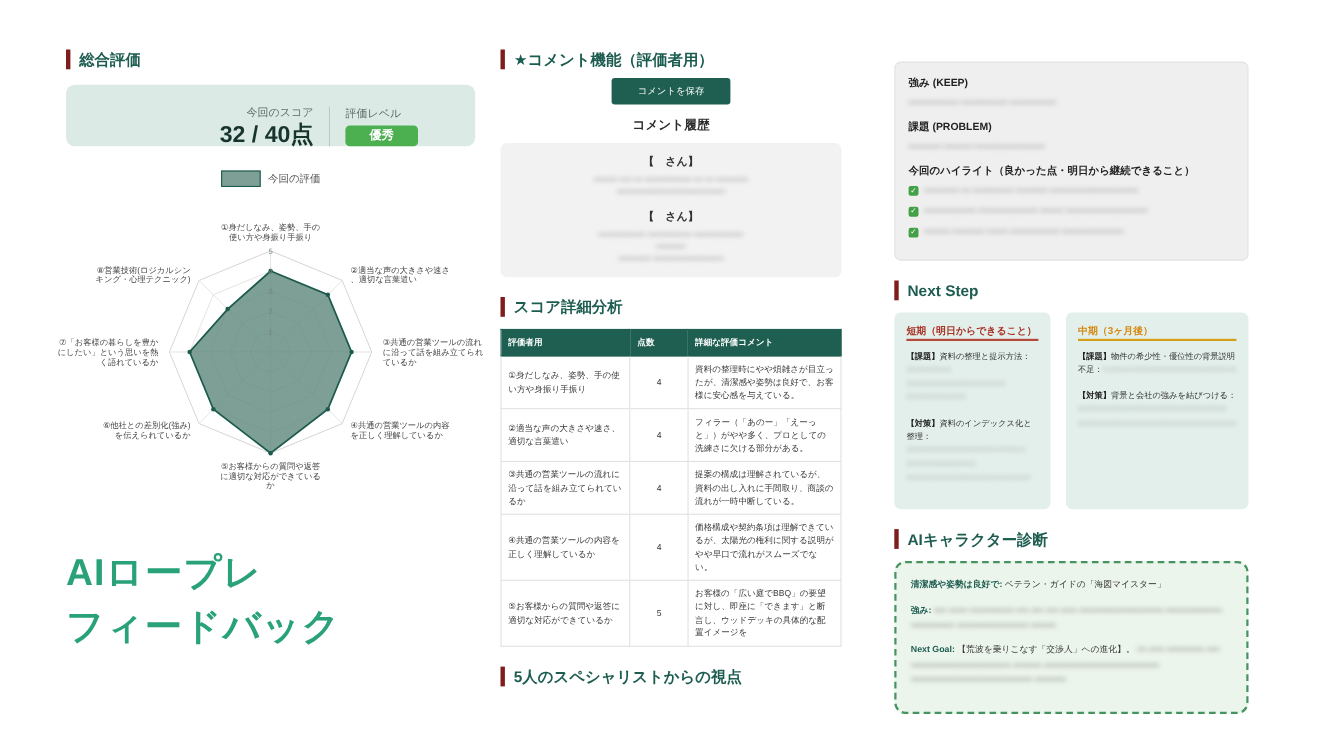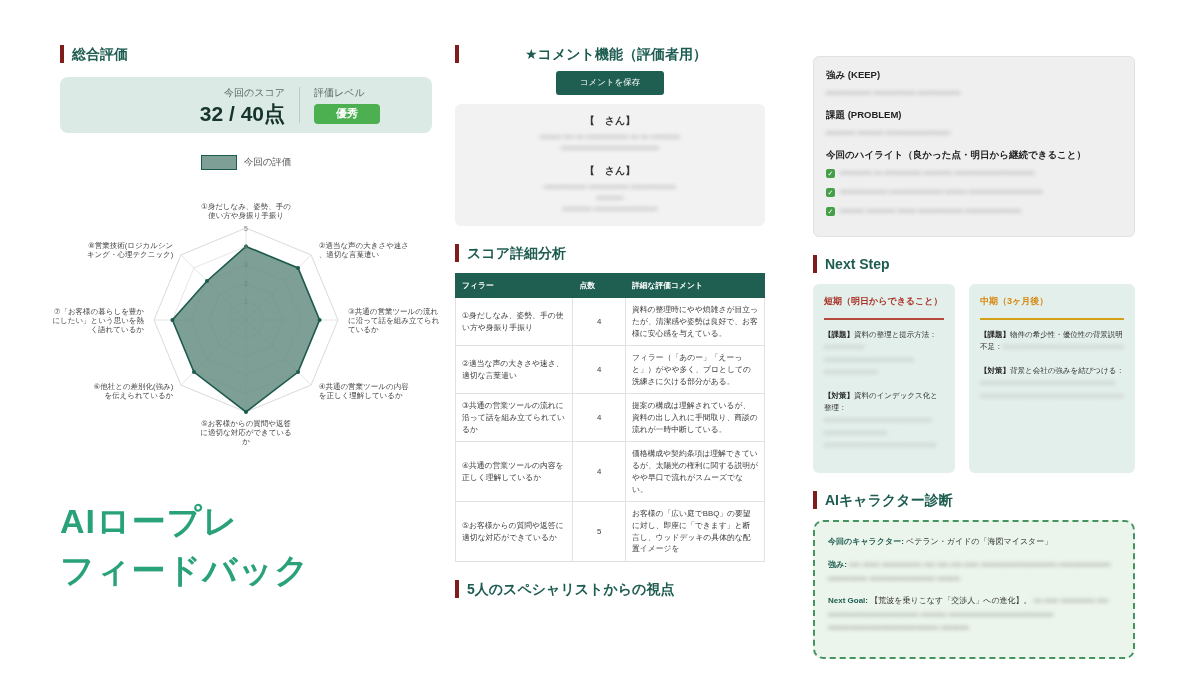--- a/index.html
+++ b/index.html
@@ -9,26 +9,26 @@
   }
   .col{position:absolute;top:45px;}
   .col-left{left:60px;width:372px;height:635px;}
   .col-mid{left:455px;width:310px;}
   .col-right{left:813px;width:322px;}
 
   .sec-title{
     border-left:4px solid #7f1d1d;padding-left:8px;color:#1d5c50;
     font-weight:bold;font-size:14px;line-height:18px;
   }
-  .sec-title.center{text-align:center;}
+  .sec-title.center{}
 
   
   .score-card{
     margin-top:14px;background:#dceae6;border-radius:8px;height:56px;
-    display:flex;align-items:center;justify-content:flex-end;padding-right:52px;
+    display:flex;align-items:flex-end;justify-content:flex-end;padding-right:52px;
   }
   .mini-label{font-size:10px;color:#5a6b66;margin-bottom:3px;}
   .score-block{text-align:right;}
   .score-value{font-size:21px;font-weight:bold;color:#16332c;line-height:1;}
   .vdiv{width:1px;height:36px;background:#b9ccc6;margin:0 14px;}
   .level-badge{
     display:inline-block;background:#4caf50;color:#fff;font-size:11px;font-weight:bold;
     padding:3px 22px;border-radius:4px;line-height:1.2;
   }
 
@@ -79,21 +79,21 @@
   .hl-item{display:flex;gap:5px;margin-bottom:7px;}
   .check-icon{
     flex:0 0 auto;width:9px;height:9px;background:#43a047;color:#fff;border-radius:2px;
     font-size:7px;line-height:9px;text-align:center;margin-top:2px;
   }
   .hl-text{font-size:7.5px;line-height:1.6;}
 
   
   .ns-row{display:flex;gap:14px;margin-top:11px;}
   .ns-card{flex:1;background:#e3efeb;border-radius:6px;padding:11px 11px;}
-  .ns-title{font-size:9px;font-weight:bold;padding-bottom:10px;margin-bottom:9px;border-bottom:2px solid;}
+  .ns-title{font-size:9px;font-weight:bold;padding-bottom:0;margin-bottom:9px;border-bottom:2px solid;}
   .ns-block{font-size:7.5px;line-height:1.65;margin-bottom:11px;color:#333;font-family:Liberation Mono, monospace;}
   .ns-block b{color:#222;}
 
   
   .char-card{
     margin-top:11px;background:#ecf5ec;border:2px dashed #45935f;border-radius:10px;
     padding:13px 13px;font-size:8px;line-height:1.7;
   }
   .char-row{margin-bottom:9px;}
   .char-label{font-weight:bold;color:#1d5c50;}
@@ -168,39 +168,40 @@
       <div>フィードバック</div>
     </div>
   </div>
 
   <div class="col col-mid">
     <div class="sec-title center">★コメント機能（評価者用）</div>
 
     <div class="btn-row">
       <button class="save-btn">コメントを保存</button>
     </div>
+    <div class="history-title">コメント履歴</div>
     <div class="history-box" id="comment-history">
         <div class="cmt-entry">
           <div class="cmt-head">【　さん】</div>
           <div class="cmt-line blur">▪▪▪▪▪▪▪▪ ▪▪▪▪ ▪▪▪ ▪▪▪▪▪▪▪▪▪▪▪▪▪▪▪▪ ▪▪▪ ▪▪▪ ▪▪▪▪▪▪▪▪▪▪▪</div>
           <div class="cmt-line blur">▪▪▪▪▪▪▪▪▪▪▪▪▪▪▪▪▪▪▪▪▪▪▪▪▪▪▪▪▪▪▪▪▪▪▪▪▪</div>
         </div>
         <div class="cmt-entry">
           <div class="cmt-head">【　さん】</div>
           <div class="cmt-line blur">▪▪▪▪▪▪▪▪▪▪▪▪▪▪▪▪ ▪▪▪▪▪▪▪▪▪▪▪▪▪▪▪ ▪▪▪▪▪▪▪▪▪▪▪▪▪▪▪▪▪</div>
           <div class="cmt-line blur">▪▪▪▪▪▪▪▪▪▪</div>
           <div class="cmt-line blur">▪▪▪▪▪▪▪▪▪▪▪ ▪▪▪▪▪▪▪▪▪▪▪▪▪▪▪▪▪▪▪▪▪▪▪▪</div>
         </div>
       </div>
 
     <div class="sec-title mt16">スコア詳細分析</div>
     <table class="score">
       <thead>
           <tr id="score-head">
-            <th style="width: 38%;">フィラー</th>
+            <th style="width: 38%;">評価者用</th>
             <th style="width: 17%;">点数</th>
             <th style="width: 45%;">詳細な評価コメント</th>
           </tr>
         </thead>
       <tbody id="score-body">
           <tr>
             <td>①身だしなみ、姿勢、手の使い方や身振り手振り</td>
             <td class="score-num">4</td>
             <td>資料の整理時にやや煩雑さが目立ったが、清潔感や姿勢は良好で、お客様に安心感を与えている。</td>
           </tr>
@@ -264,21 +265,21 @@
         <div class="ns-card">
           <div class="ns-title" style="color: rgb(214, 137, 16); border-bottom-color: rgb(212, 160, 23);">中期（3ヶ月後）</div>
           <div class="ns-block"><b>【課題】</b><span>物件の希少性・優位性の背景説明不足：</span><span class="blur-dark">▪▪▪▪▪▪▪▪▪▪▪▪▪▪▪▪▪▪▪▪▪▪▪▪▪▪▪</span></div>
           <div class="ns-block"><b>【対策】</b><span>背景と会社の強みを結びつける：</span><span class="blur-dark">▪▪▪▪▪▪▪▪▪▪▪▪▪▪▪▪▪▪▪▪▪▪▪▪▪▪▪▪▪▪ ▪▪▪▪▪▪▪▪▪▪▪▪▪▪▪▪▪▪▪▪▪▪▪▪▪▪▪▪▪▪▪▪</span></div>
         </div>
       </div>
 
     <div class="sec-title mt16">AIキャラクター診断</div>
     <div class="char-card">
       <div class="char-row">
-        <span class="char-label">今回のキャラクター:</span>
+        <span class="char-label">清潔感や姿勢は良好で:</span>
         <span class="char-value">ベテラン・ガイドの「海図マイスター」</span>
       </div>
       <div class="char-row">
         <span class="char-label">強み:</span>
         <span class="blur-dark">▪▪▪▪ ▪▪▪▪▪▪ ▪▪▪▪▪▪▪▪▪▪▪▪▪▪ ▪▪▪▪ ▪▪▪▪ ▪▪▪▪ ▪▪▪▪▪ ▪▪▪▪▪▪▪▪▪▪▪▪▪▪▪▪▪▪▪▪▪▪▪▪▪▪▪ ▪▪▪▪▪▪▪▪▪▪▪▪▪▪▪▪▪▪ ▪▪▪▪▪▪▪▪▪▪▪▪▪▪ ▪▪▪▪▪▪▪▪▪▪▪▪▪▪▪▪▪▪▪▪▪▪▪ ▪▪▪▪▪▪▪▪</span>
       </div>
       <div class="char-row">
         <span class="char-label">Next Goal:</span>
         <span class="char-value">【荒波を乗りこなす「交渉人」への進化】。</span>
         <span class="blur-dark">▪▪▪ ▪▪▪▪▪ ▪▪▪▪▪▪▪▪▪▪▪▪ ▪▪▪▪ ▪▪▪▪▪▪▪▪▪▪▪▪▪▪▪▪▪▪▪▪▪▪▪▪▪▪▪▪▪▪▪▪ ▪▪▪▪▪▪▪▪▪ ▪▪▪▪▪▪▪▪▪▪▪▪▪▪▪▪▪▪▪▪▪▪▪▪▪▪▪▪▪▪▪▪▪▪▪▪▪ ▪▪▪▪▪▪▪▪▪▪▪▪▪▪▪▪▪▪▪▪▪▪▪▪▪▪▪▪▪▪▪▪▪▪▪▪▪▪▪ ▪▪▪▪▪▪▪▪▪▪</span>

